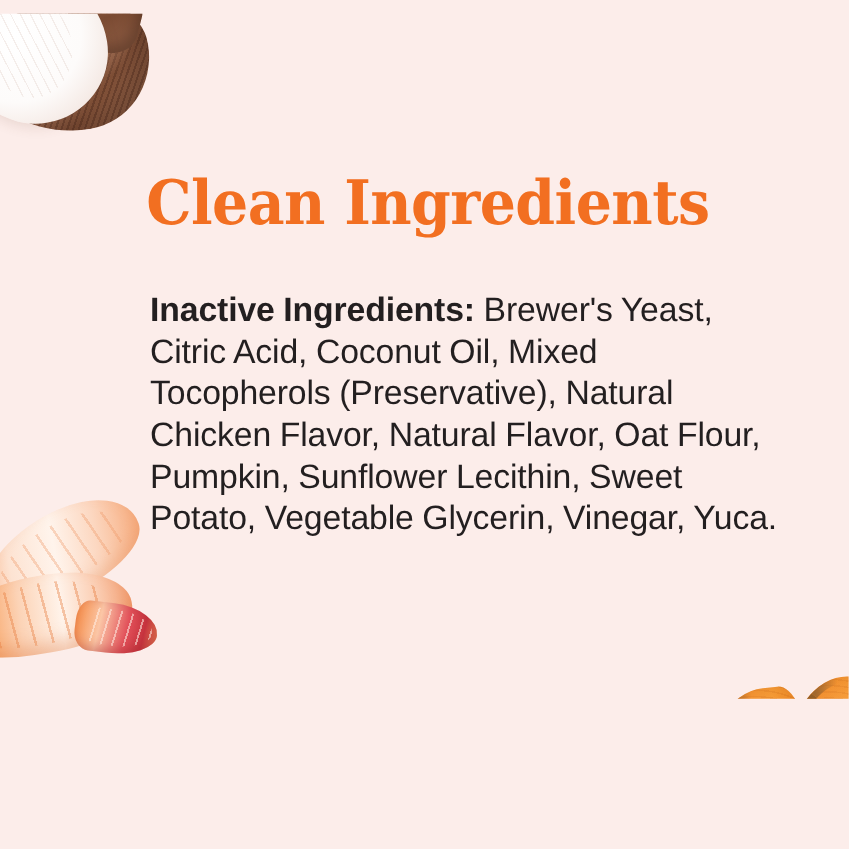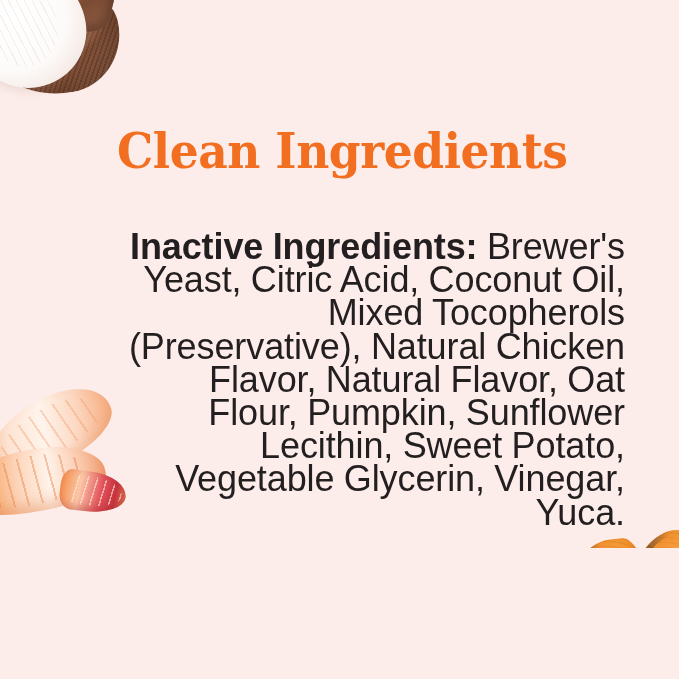--- a/index.html
+++ b/index.html
@@ -12,20 +12,21 @@
     background: #fcedea;
     font-family: "Liberation Sans", sans-serif;
     overflow: hidden;
   }
   .poster {
     position: relative;
     width: 679px;
     height: 548px;
     background: #fcedea;
     overflow: hidden;
+    margin-top: 11px;
   }
 
   
   .heading {
     position: absolute;
     left: 117px;
     top: 124px;
     width: 470px;
     color: #f26f21;
     font-family: "DejaVu Serif", "Liberation Serif", serif;
@@ -39,25 +40,24 @@
   }
 
   
   .body-copy {
     position: absolute;
     left: 120px;
     top: 194px;
     width: 505px;
     color: #231f20;
     font-family: "Liberation Sans", sans-serif;
-    font-size: 36px;
+    font-size: 27px;
     line-height: 33.2px;
     letter-spacing: -0.1px;
     word-spacing: -0.5px;
-    text-align: right;
   }
   .body-copy .lead {
     font-weight: 700;
   }
 
   
   .art { position: absolute; pointer-events: none; }
 
   
   .art-coconut {

